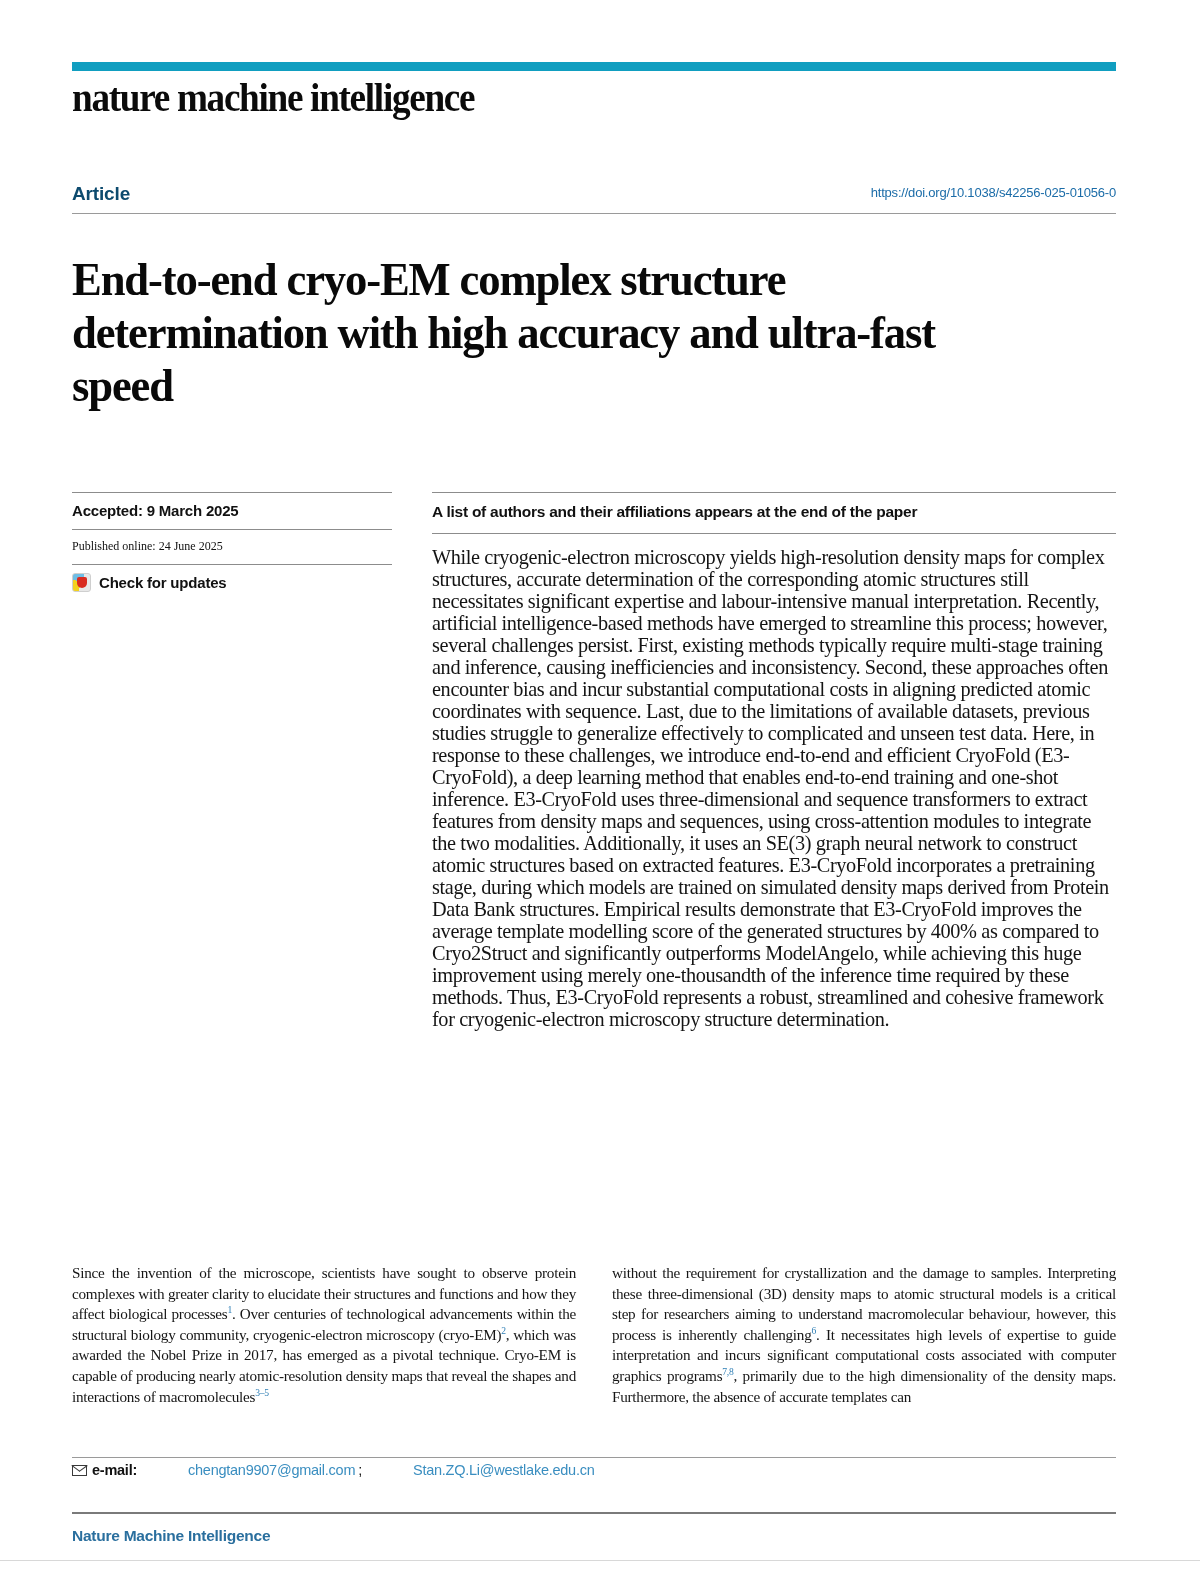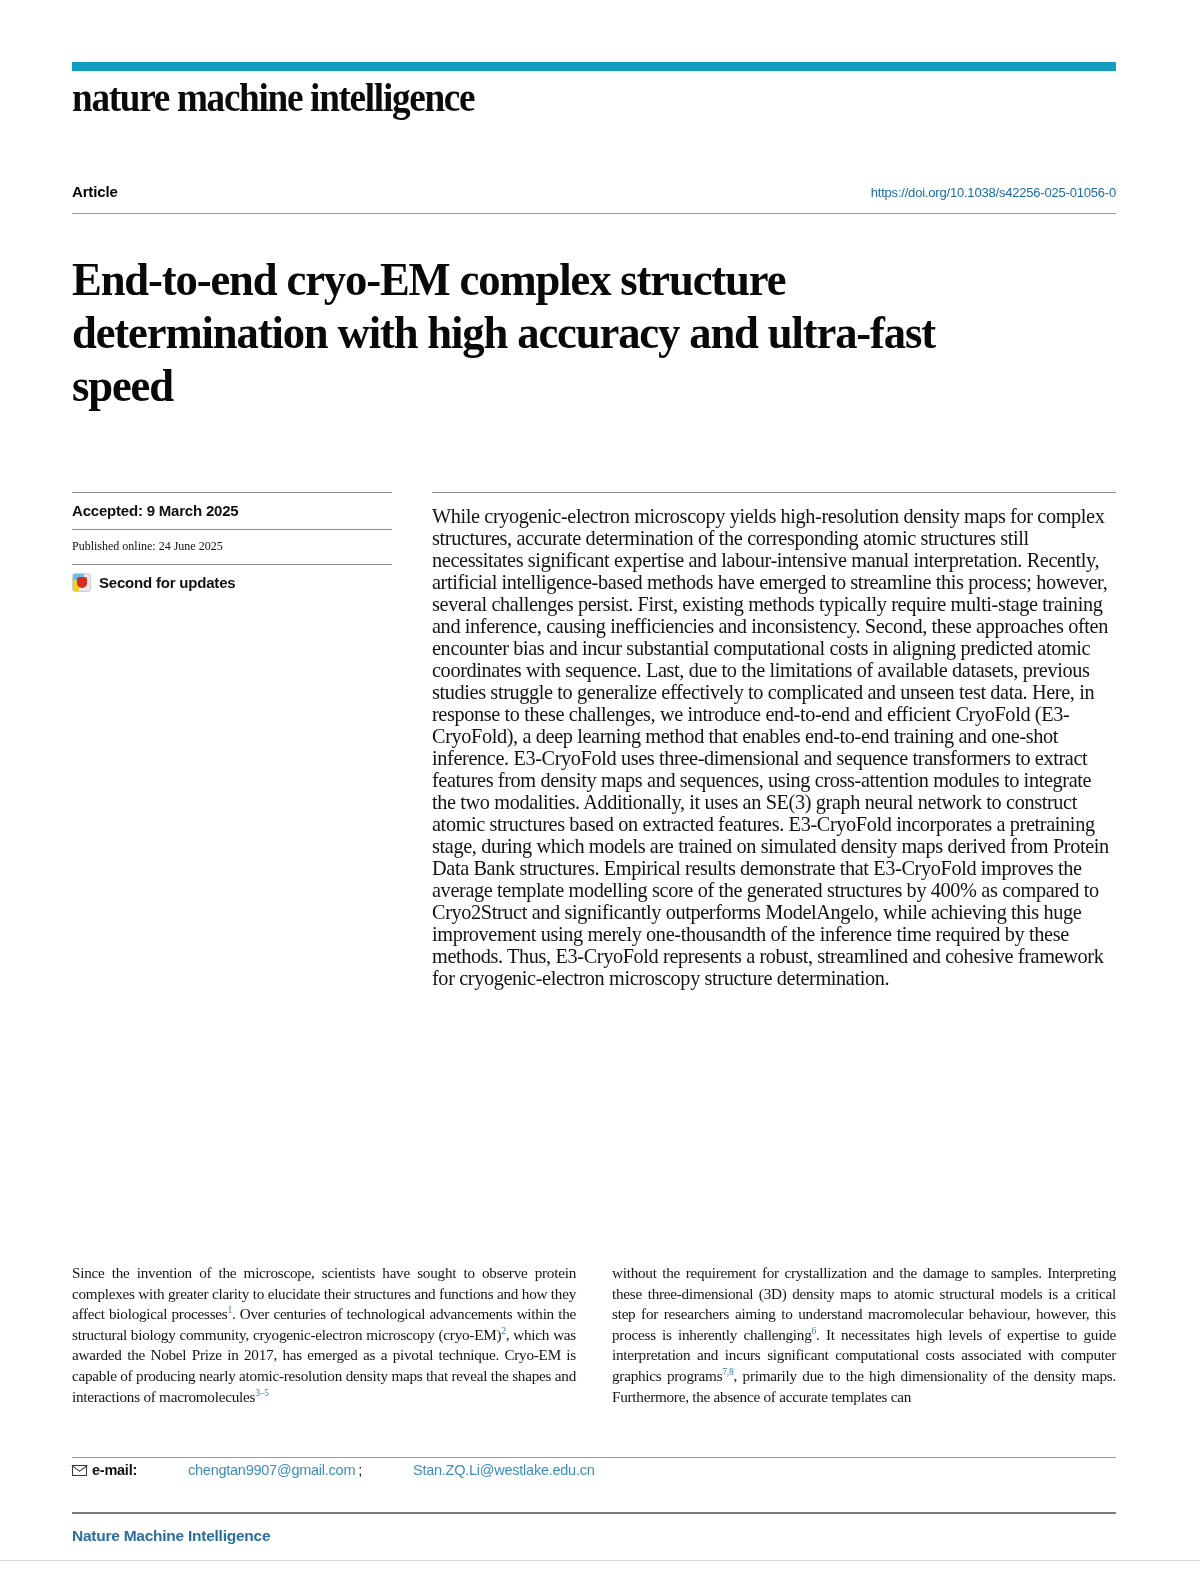--- a/index.html
+++ b/index.html
@@ -55,23 +55,23 @@
     left: 72px;
     top: 183px;
     width: 1044px;
     height: 32px;
   }
   .artrow .kicker {
     position: absolute;
     left: 0; top: 0;
     font-family: "Liberation Sans", sans-serif;
     font-weight: 700;
-    font-size: 15px;
+    font-size: 19px;
     letter-spacing: -0.15px;
-    color: #000000;
+    color: #0c4a6e;
   }
   .artrow .doi {
     position: absolute;
     right: 0; top: 2px;
     font-family: "Liberation Sans", sans-serif;
     font-size: 13px;
     letter-spacing: -0.2px;
     color: #1b6ca8;
     text-decoration: none;
   }
@@ -297,25 +297,26 @@
   </div>
   <div class="rule-top"></div>
 
   <h1 class="headline">End-to-end cryo-EM complex structure determination with high accuracy and ultra-fast speed</h1>
 
   <div class="meta-col">
     <div class="meta-item bold">Accepted: 9 March 2025</div>
     <div class="meta-item serif">Published online: 24 June 2025</div>
     <div class="meta-item updates">
       <span class="crossmark"></span>
-      <span>Second for updates</span>
+      <span>Check for updates</span>
     </div>
   </div>
 
   <div class="abs-col">
+    <div class="authors-note">A list of authors and their affiliations appears at the end of the paper</div>
     <div class="abstract">While cryogenic-electron microscopy yields high-resolution density maps for complex structures, accurate determination of the corresponding atomic structures still necessitates significant expertise and labour-intensive manual interpretation. Recently, artificial intelligence-based methods have emerged to streamline this process; however, several challenges persist. First, existing methods typically require multi-stage training and inference, causing inefficiencies and inconsistency. Second, these approaches often encounter bias and incur substantial computational costs in aligning predicted atomic coordinates with sequence. Last, due to the limitations of available datasets, previous studies struggle to generalize effectively to complicated and unseen test data. Here, in response to these challenges, we introduce end-to-end and efficient CryoFold (E3-CryoFold), a deep learning method that enables end-to-end training and one-shot inference. E3-CryoFold uses three-dimensional and sequence transformers to extract features from density maps and sequences, using cross-attention modules to integrate the two modalities. Additionally, it uses an SE(3) graph neural network to construct atomic structures based on extracted features. E3-CryoFold incorporates a pretraining stage, during which models are trained on simulated density maps derived from Protein Data Bank structures. Empirical results demonstrate that E3-CryoFold improves the average template modelling score of the generated structures by 400% as compared to Cryo2Struct and significantly outperforms ModelAngelo, while achieving this huge improvement using merely one-thousandth of the inference time required by these methods. Thus, E3-CryoFold represents a robust, streamlined and cohesive framework for cryogenic-electron microscopy structure determination.</div>
   </div>
 
   <div class="body-cols">
     <div class="bodycol">Since the invention of the microscope, scientists have sought to observe protein complexes with greater clarity to elucidate their structures and functions and how they affect biological processes<sup>1</sup>. Over centuries of technological advancements within the structural biology community, cryogenic-electron microscopy (cryo-EM)<sup>2</sup>, which was awarded the Nobel Prize in 2017, has emerged as a pivotal technique. Cryo-EM is capable of producing nearly atomic-resolution density maps that reveal the shapes and interactions of macromolecules<sup>3–5</sup></div>
     <div class="bodycol">without the requirement for crystallization and the damage to samples. Interpreting these three-dimensional (3D) density maps to atomic structural models is a critical step for researchers aiming to understand macromolecular behaviour, however, this process is inherently challenging<sup>6</sup>. It necessitates high levels of expertise to guide interpretation and incurs significant computational costs associated with computer graphics programs<sup>7,8</sup>, primarily due to the high dimensionality of the density maps. Furthermore, the absence of accurate templates can</div>
   </div>
 
   <div class="email-rule"></div>
   <div class="email-line">

